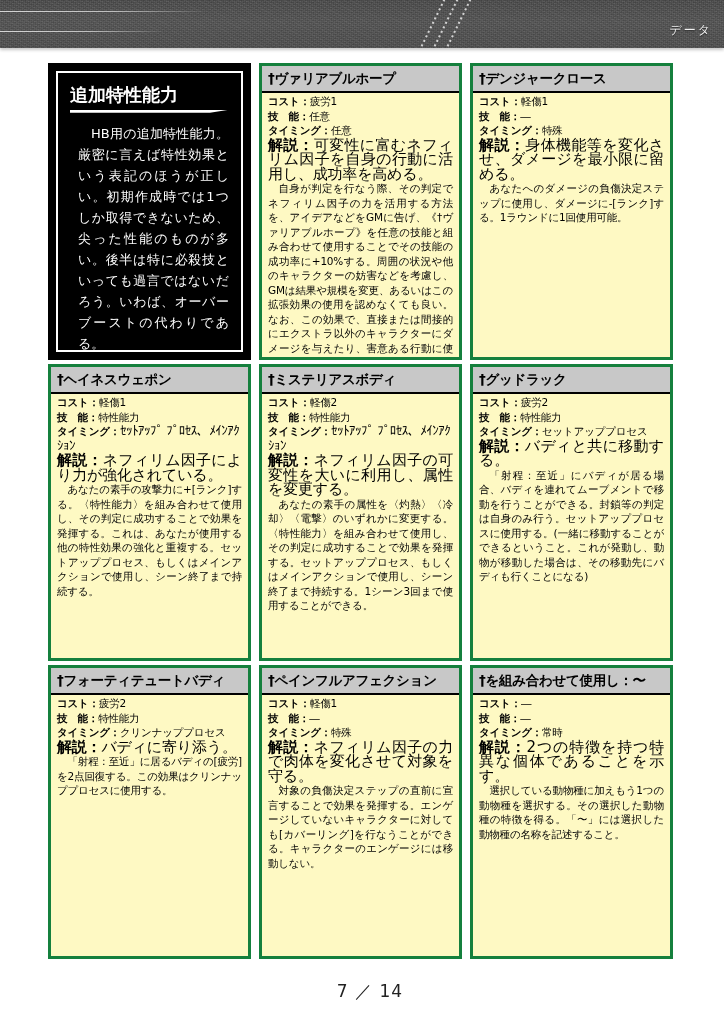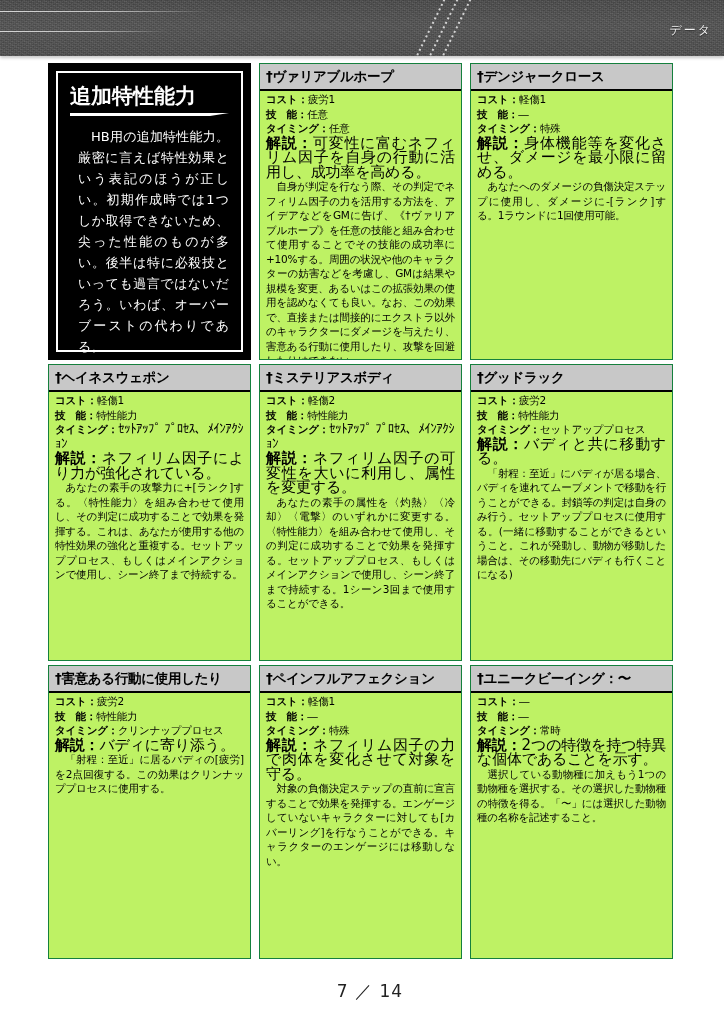--- a/index.html
+++ b/index.html
@@ -12,21 +12,21 @@
     background: #ffffff;
     font-family: "DejaVu Sans", "Liberation Sans", sans-serif;
     overflow: hidden;
     position: relative;
   }
 
   
   .page-header {
     position: relative;
     width: 724px;
-    height: 56px;
+    height: 48px;
     background:
       repeating-linear-gradient(0deg, rgba(255,255,255,0.035) 0px, rgba(255,255,255,0.035) 1px, rgba(0,0,0,0.04) 1px, rgba(0,0,0,0.04) 2px),
       repeating-linear-gradient(90deg, rgba(255,255,255,0.03) 0px, rgba(255,255,255,0.03) 1px, rgba(0,0,0,0.035) 1px, rgba(0,0,0,0.035) 2px),
       linear-gradient(180deg, #4a4a4a 0%, #535353 45%, #4d4d4d 100%);
     overflow: hidden;
     box-shadow: 0 2px 3px rgba(0,0,0,0.22);
     text-align: right;
   }
   .hdr-noise {
     position: absolute;
@@ -74,22 +74,22 @@
     top: 63px;
     width: 630px;
     display: grid;
     grid-template-columns: 203px 203px 203px;
     grid-template-rows: 297px 297px 294px;
     column-gap: 8px;
     row-gap: 4px;
   }
 
   .card {
-    border: 1px solid #15803d;
-    background: #bef264;
+    border: 3px solid #15803d;
+    background: #fef9c3;
     box-sizing: border-box;
     overflow: hidden;
     display: flex;
     flex-direction: column;
   }
   .card-header {
     background: #c8c8c8;
     border-bottom: 2px solid #000000;
     height: 27px;
     display: flex;
@@ -154,21 +154,21 @@
   }
   .intro-inner {
     border: 2px solid #ffffff;
     height: 100%;
     box-sizing: border-box;
     padding: 10px 12px 10px 12px;
     position: relative;
   }
   .intro-title {
     color: #ffffff;
-    font-size: 21px;
+    font-size: 18px;
     font-weight: bold;
     letter-spacing: 0px;
     line-height: 1.1;
     margin: 2px 0 0 0;
   }
   .intro-rule {
     margin-top: 4px;
     height: 5px;
     width: 100%;
     position: relative;
@@ -290,21 +290,21 @@
       <div class="stat-line"><span class="stat-label">コスト：</span><span>疲労2</span></div>
       <div class="stat-line"><span class="stat-label">技　能：</span><span>特性能力</span></div>
       <div class="stat-line"><span class="stat-label">タイミング：</span><span>セットアッププロセス</span></div>
       <div class="desc-line"><span class="stat-label">解説：</span><span>バディと共に移動する。</span></div>
       <p class="desc-para">「射程：至近」にバディが居る場合、バディを連れてムーブメントで移動を行うことができる。封鎖等の判定は自身のみ行う。セットアッププロセスに使用する。(一緒に移動することができるということ。これが発動し、動物が移動した場合は、その移動先にバディも行くことになる)</p>
     </div>
   </div>
 
   <div class="card">
     <div class="card-header">
-      <span class="card-title">†害意ある行動に使用したり</span>
+      <span class="card-title">†フォーティテュートバディ</span>
     </div>
     <div class="card-body">
       <div class="stat-line"><span class="stat-label">コスト：</span><span>疲労2</span></div>
       <div class="stat-line"><span class="stat-label">技　能：</span><span>特性能力</span></div>
       <div class="stat-line"><span class="stat-label">タイミング：</span><span>クリンナッププロセス</span></div>
       <div class="desc-line"><span class="stat-label">解説：</span><span>バディに寄り添う。</span></div>
       <p class="desc-para">「射程：至近」に居るバディの[疲労]を2点回復する。この効果はクリンナッププロセスに使用する。</p>
     </div>
   </div>
 
@@ -316,21 +316,21 @@
       <div class="stat-line"><span class="stat-label">コスト：</span><span>軽傷1</span></div>
       <div class="stat-line"><span class="stat-label">技　能：</span><span>―</span></div>
       <div class="stat-line"><span class="stat-label">タイミング：</span><span>特殊</span></div>
       <div class="desc-line"><span class="stat-label">解説：</span><span>ネフィリム因子の力で肉体を変化させて対象を守る。</span></div>
       <p class="desc-para">対象の負傷決定ステップの直前に宣言することで効果を発揮する。エンゲージしていないキャラクターに対しても[カバーリング]を行なうことができる。キャラクターのエンゲージには移動しない。</p>
     </div>
   </div>
 
   <div class="card">
     <div class="card-header">
-      <span class="card-title">†ユニークビーイング：〜</span>
+      <span class="card-title">†を組み合わせて使用し：〜</span>
     </div>
     <div class="card-body">
       <div class="stat-line"><span class="stat-label">コスト：</span><span>―</span></div>
       <div class="stat-line"><span class="stat-label">技　能：</span><span>―</span></div>
       <div class="stat-line"><span class="stat-label">タイミング：</span><span>常時</span></div>
       <div class="desc-line"><span class="stat-label">解説：</span><span>2つの特徴を持つ特異な個体であることを示す。</span></div>
       <p class="desc-para">選択している動物種に加えもう1つの動物種を選択する。その選択した動物種の特徴を得る。「〜」には選択した動物種の名称を記述すること。</p>
     </div>
   </div>
 

